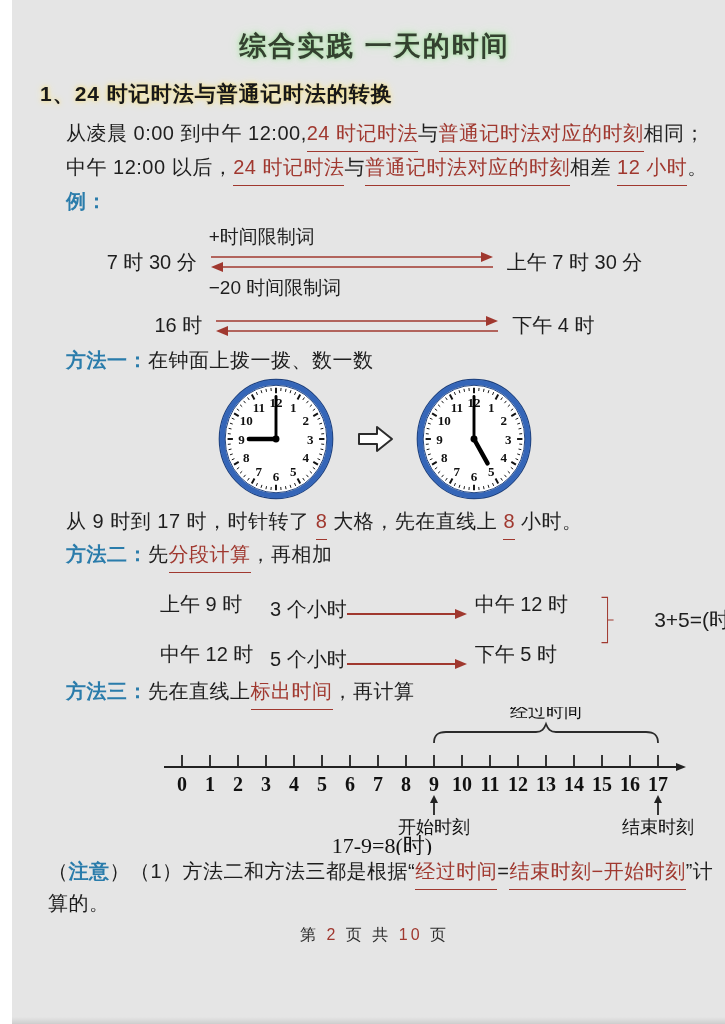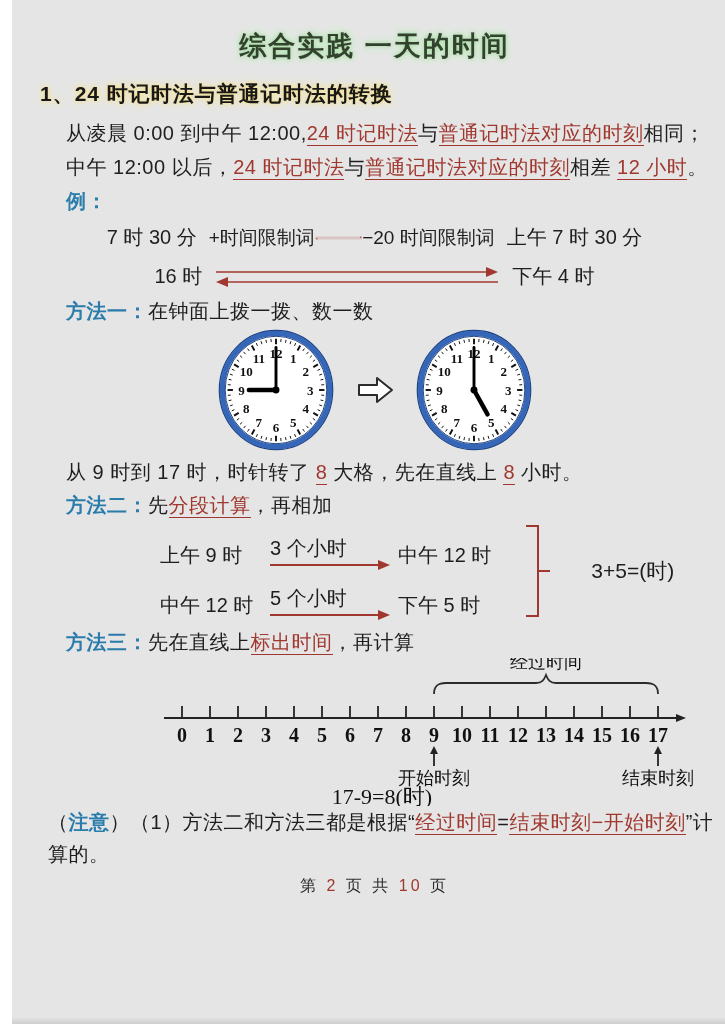--- a/index.html
+++ b/index.html
@@ -34,41 +34,41 @@
   .sec-heading{
     margin:16px 0 0 28px;
     font-size:21px;font-weight:bold;letter-spacing:1px;
     color:#181818;
     text-shadow:0 0 4px #f3dc7a,0 0 8px #f8ecb4;
   }
   .para{
     margin:8px 0 0 54px;width:648px;
     font-size:20px;line-height:34px;letter-spacing:.5px;
   }
-  .ru{color:var(--red);border-bottom:1.6px solid var(--red);padding-bottom:1px;}
+  .ru{color:var(--red);border-bottom:1.6px solid var(--red);padding-bottom:7px;}
   .blue{color:var(--blue);font-weight:bold;}
 
   
   .conv{display:flex;align-items:center;justify-content:center;gap:12px;}
   .conv1{margin-top:6px;}
   .conv2{margin-top:12px;}
   .conv-side{font-size:20px;white-space:nowrap;}
-  .conv-mid{display:flex;flex-direction:row;width:286px;}
+  .conv-mid{display:flex;flex-direction:column;width:286px;}
   .conv-label{font-size:19px;line-height:25px;white-space:nowrap;}
 
   
   .method-line{margin:8px 0 0 54px;font-size:20px;letter-spacing:.5px;}
   .clock-row{margin-top:4px;display:flex;align-items:center;justify-content:center;gap:20px;}
 
   
   .seg-wrap{display:flex;align-items:center;margin:2px 0 0 148px;gap:32px;}
   .seg-rows{display:flex;flex-direction:column;}
   .seg-row{display:flex;align-items:flex-end;height:50px;}
   .seg-from{min-width:102px;font-size:20px;padding-bottom:2px;white-space:nowrap;}
-  .seg-arrow{display:flex;flex-direction:column;align-items:flex-start;margin:0 8px;}
+  .seg-arrow{display:flex;flex-direction:row;align-items:flex-end;margin:0 8px;}
   .seg-via{font-size:20px;line-height:22px;white-space:nowrap;}
   .seg-to{font-size:20px;padding-bottom:2px;white-space:nowrap;}
   .seg-sum{font-size:21px;margin-left:8px;white-space:nowrap;text-align:center;}
 
   .numberline-wrap{margin:2px 0 0 140px;}
 
   .note{margin:0 0 0 36px;width:668px;font-size:20px;line-height:32px;letter-spacing:.5px;}
   .footer{margin-top:6px;text-align:center;font-size:16px;letter-spacing:3px;color:#2d2d2d;}
   .footer .num{color:var(--red);}
   svg{display:block;}

